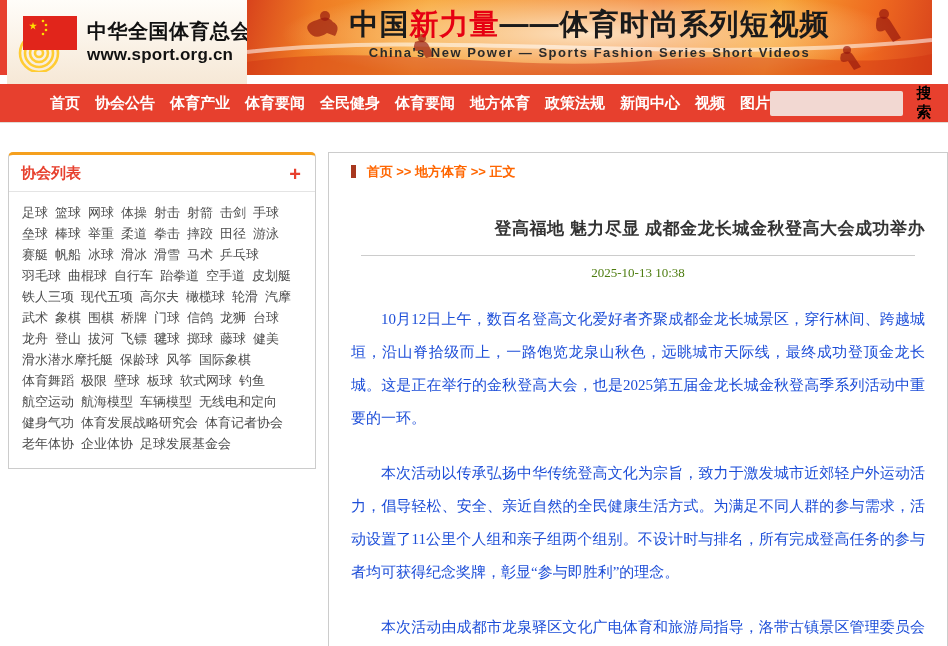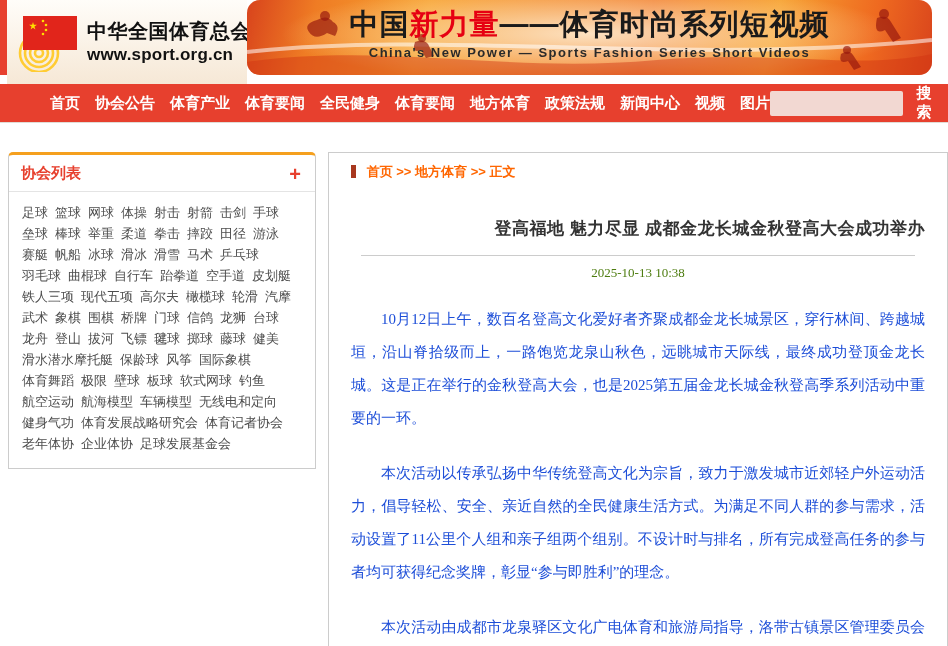--- a/index.html
+++ b/index.html
@@ -14,37 +14,36 @@
     background:linear-gradient(#fffdf9, #f6e8d6); display:flex; align-items:center; }
   .logo-svg { margin-left:8px; flex:none; }
   .site-title { margin-left:6px; line-height:1.25; }
   .site-title .cn { font-size:20px; font-weight:bold; color:#111; letter-spacing:0.5px; white-space:nowrap; }
   .site-title .en { font-size:17px; font-weight:bold; color:#111; letter-spacing:0.2px; }
 
   .banner { position:absolute; left:247px; top:0; width:685px; height:75px; overflow:hidden;
     background:
       radial-gradient(ellipse 60% 90% at 50% 45%, rgba(255,244,220,0.85) 0%, rgba(255,214,150,0.35) 55%, rgba(255,200,120,0) 75%),
       linear-gradient(103deg,#d8431c 0%, #ef7c24 10%, #f6a232 26%, #f1862a 42%, #ee6f23 58%, #f6a232 76%, #ef6a20 90%, #d8431c 100%);
-    border-radius: 13px;
   }
   .banner-deco { position:absolute; left:0; top:0; width:100%; height:100%; }
   .banner-text { position:relative; z-index:2; text-align:center; padding-top:9px; }
   .banner-title { font-size:29px; font-weight:bold; color:#1a1a1a; letter-spacing:1px; line-height:1.1; white-space:nowrap; }
   .banner-title .hl { color:#e60012; }
   .banner-subtitle { font-size:13px; font-weight:bold; color:#2a2a2a; letter-spacing:1.5px; margin-top:4px; white-space:nowrap;text-align:center; }
 
   
   .main-nav { position:absolute; left:0; top:84px; width:948px; height:39px; background:#e7402e;
     display:flex; align-items:center; border-bottom:1px solid #e0dcd6; }
   .nav-list { list-style:none; display:flex; gap:15px; padding-left:50px; }
   .nav-list a { color:#fff; font-size:15px; font-weight:bold; text-decoration:none; white-space:nowrap; }
   .nav-search { margin-left:auto; display:flex; align-items:center; padding-right:13px; }
   .search-input { width:133px; height:25px; background:#f2d8d2; border:none; outline:none;
     border-radius:2px; padding:0 6px; font-size:13px; color:#333; }
-  .search-btn { background:transparent; border:none; color:#ffffff; font-size:15px; font-weight:bold;
+  .search-btn { background:transparent; border:none; color:#000000; font-size:15px; font-weight:bold;
     margin-left:10px; cursor:pointer; font-family:"Liberation Sans", sans-serif; }
 
   
   .content { position:absolute; left:0; top:152px; width:948px; display:flex; align-items:flex-start; }
 
   .sidebar { margin-left:8px; width:308px; flex:none; background:#fff;
     border:1px solid #ccc; border-top:3px solid #f5a01e; border-radius:5px 5px 0 0; }
   .sidebar-head { display:flex; align-items:center; justify-content:space-between;
     padding:9px 14px 8px 12px; border-bottom:1px solid #e4e4e4; }
   .sidebar-title { color:#e7402e; font-size:15px; font-weight:bold; }

